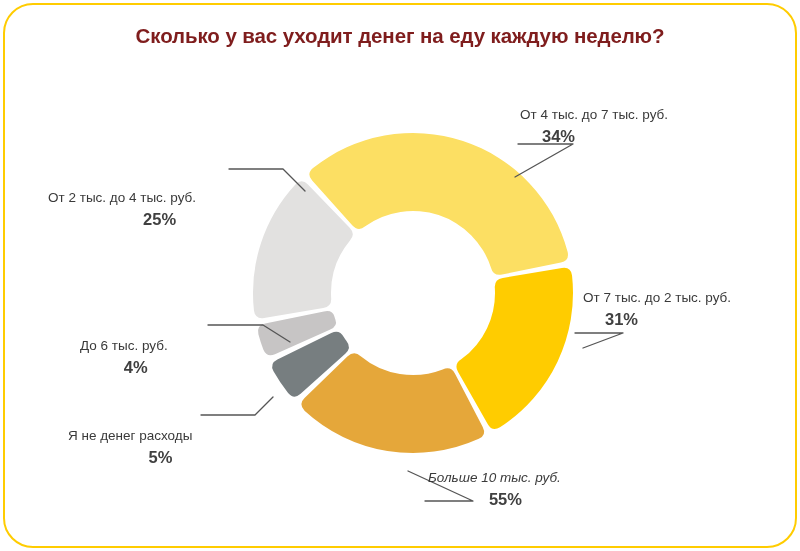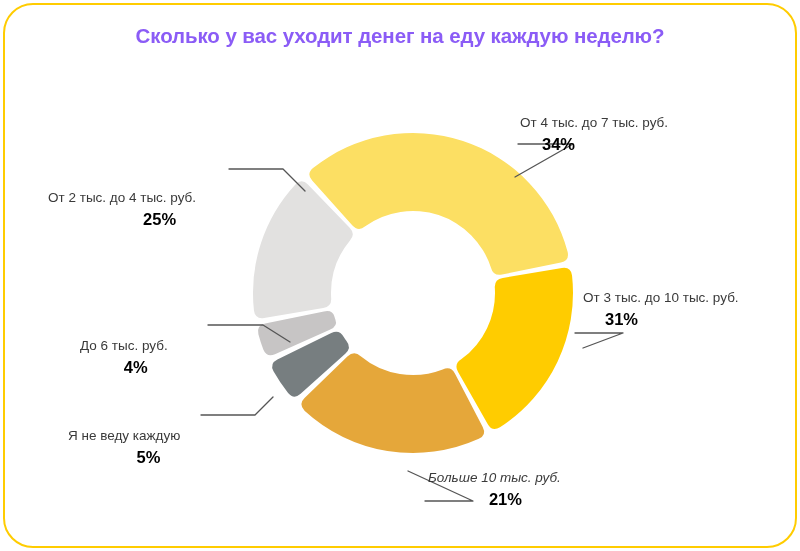--- a/index.html
+++ b/index.html
@@ -25,21 +25,21 @@
     overflow: hidden;
   }
   #chart-title {
     position: absolute;
     top: 19px;
     left: 0;
     width: 100%;
     text-align: center;
     font-size: 20.5px;
     font-weight: bold;
-    color: #8b5cf6;
+    color: #7f1d1d;
     letter-spacing: -0.1px;
   }
   #chart-svg {
     position: absolute;
     top: 0;
     left: 0;
   }
   .label-block {
     position: absolute;
     font-size: 13.5px;
@@ -49,21 +49,21 @@
   }
   .label-block .lbl-name {
     display: block;
     font-weight: normal;
     color: #3a3a3a;
     font-size: 13.5px;
   }
   .label-block .lbl-pct {
     display: block;
     font-weight: bold;
-    color: #000000;
+    color: #404040;
     font-size: 16.5px;
     margin-top: 6px;
   }
   .lbl-right .lbl-name { text-align: left; }
   .lbl-right .lbl-pct  { text-align: left; padding-left: 22px;}
   .lbl-left  .lbl-name { text-align: right; margin-top: 42px; }
   .lbl-left  .lbl-pct  { text-align: right; padding-right: 20px;}
   .lbl-center .lbl-name { text-align: center; font-style: italic; }
   .lbl-center .lbl-pct  { text-align: center; padding-left: 22px;}
 </style>
@@ -86,37 +86,37 @@
     <g id="leader-group" fill="none" stroke="#555555" stroke-width="1.3">
         <polyline points="513,139 568,139 510,172" stroke-linecap="round" stroke-linejoin="round"></polyline>
         <polyline points="570,328 618,328 578,343" stroke-linecap="round" stroke-linejoin="round"></polyline>
         <polyline points="420,496 468,496 403,466" stroke-linecap="round" stroke-linejoin="round"></polyline>
         <polyline points="196,410 250,410 268,392" stroke-linecap="round" stroke-linejoin="round"></polyline>
         <polyline points="203,320 258,320 285,337" stroke-linecap="round" stroke-linejoin="round"></polyline>
         <polyline points="224,164 278,164 300,186" stroke-linecap="round" stroke-linejoin="round"></polyline>
       </g>
   </svg>
 
-  <div class="label-block lbl-right" style="left:515px; top:111px;">
+  <div class="label-block lbl-right" style="left:515px; top:103px;">
     <span class="lbl-name">От 4 тыс. до 7 тыс. руб.</span>
     <span class="lbl-pct">34%</span>
   </div>
 
   <div class="label-block lbl-right" style="left:578px; top:286px;">
-    <span class="lbl-name">От 3 тыс. до 10 тыс. руб.</span>
+    <span class="lbl-name">От 7 тыс. до 2 тыс. руб.</span>
     <span class="lbl-pct">31%</span>
   </div>
 
   <div class="label-block lbl-center" style="left:423px; top:466px;">
     <span class="lbl-name">Больше 10 тыс. руб.</span>
-    <span class="lbl-pct">21%</span>
+    <span class="lbl-pct">55%</span>
   </div>
 
   <div class="label-block lbl-left" style="left:63px; top:382px;">
-    <span class="lbl-name">Я не веду каждую</span>
+    <span class="lbl-name">Я не денег расходы</span>
     <span class="lbl-pct">5%</span>
   </div>
 
   <div class="label-block lbl-left" style="left:75px; top:292px;">
     <span class="lbl-name">До 6 тыс. руб.</span>
     <span class="lbl-pct">4%</span>
   </div>
 
   <div class="label-block lbl-left" style="left:43px; top:144px;">
     <span class="lbl-name">От 2 тыс. до 4 тыс. руб.</span>

